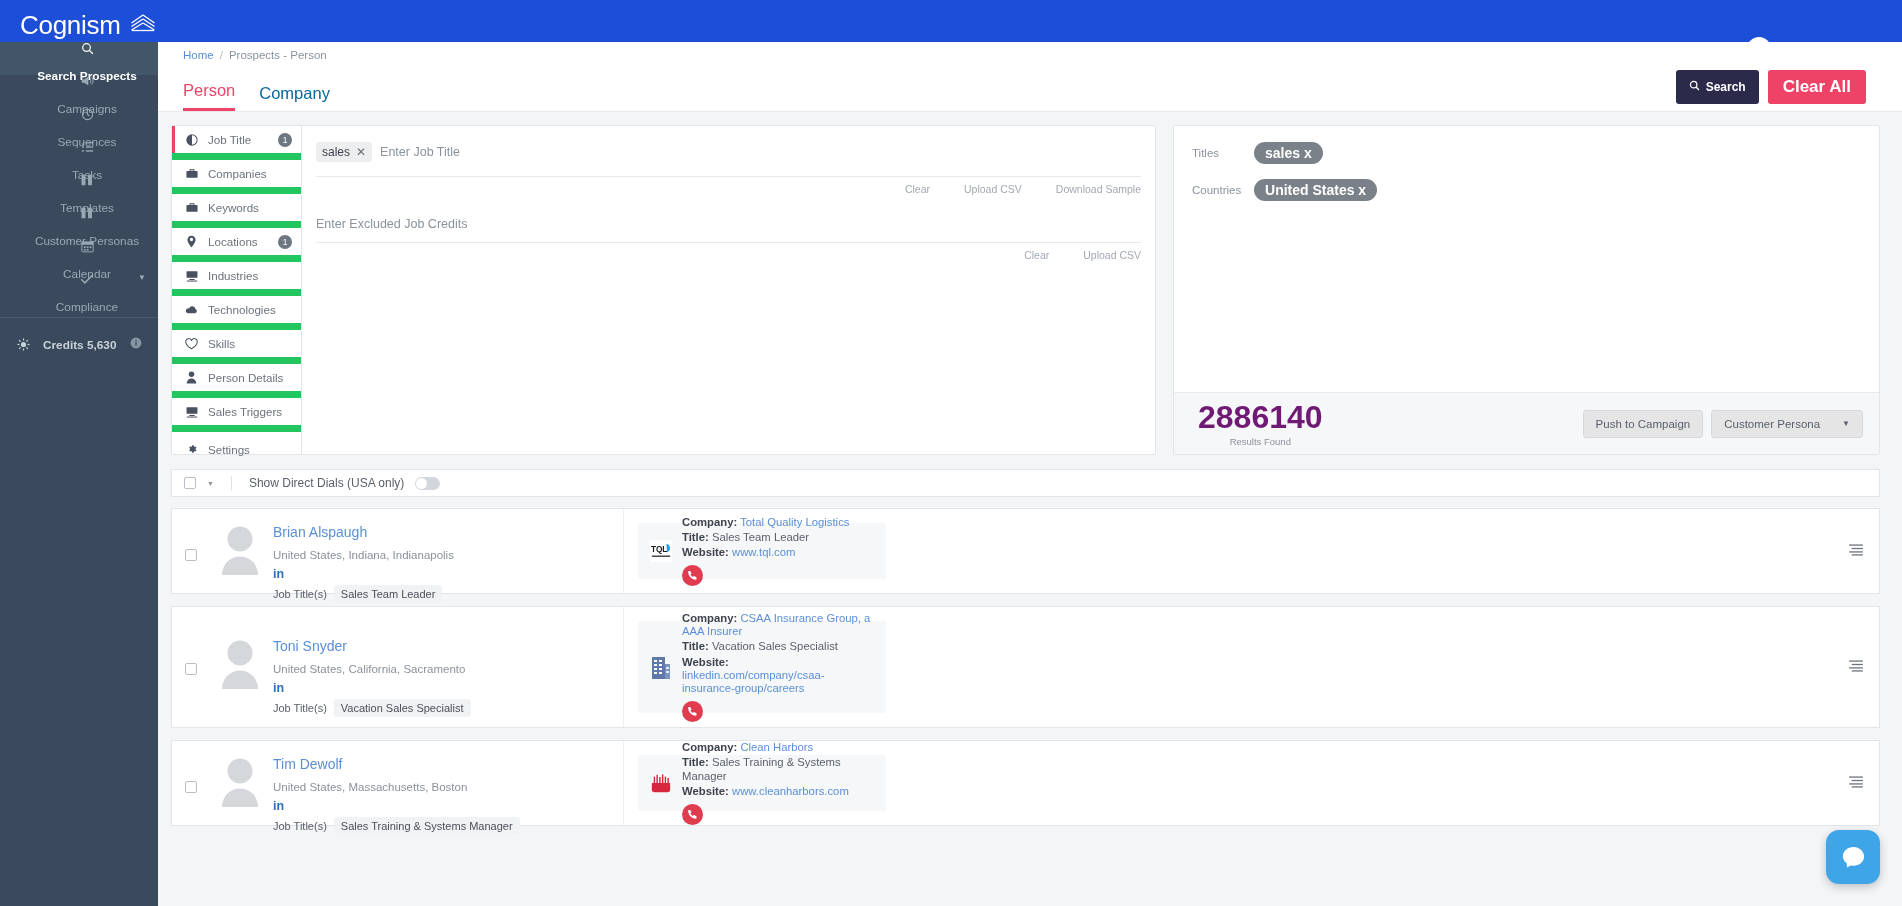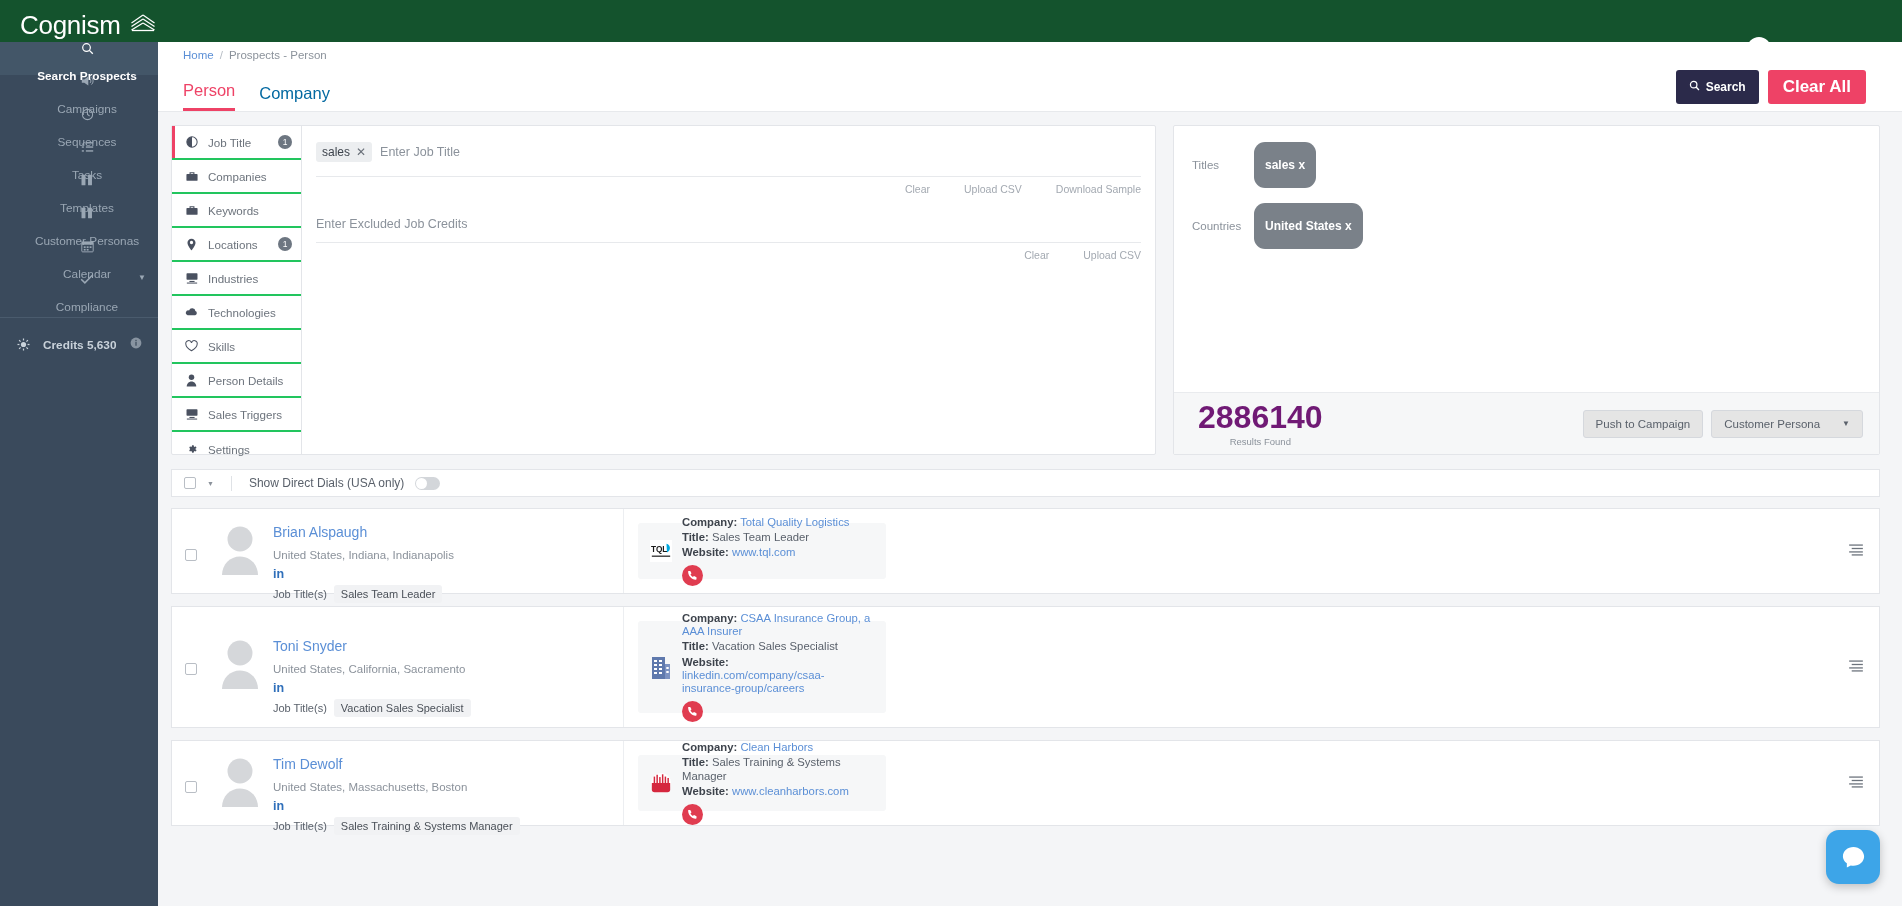--- a/index.html
+++ b/index.html
@@ -7,21 +7,21 @@
     width: 1902px; height: 906px;
     font-family: "Liberation Sans", sans-serif;
     background: #ffffff;
     overflow: hidden;
   }
   .app { position: relative; width: 1902px; height: 906px; }
 
   
   .topbar {
     position: absolute; left: 0; top: 0; width: 1902px; height: 50px;
-    background: #14532d; display: flex; 
+    background: #1d4ed8; display: flex; 
   }
   .brand {
     display: flex; align-items: center; gap: 9px;
     padding-left: 20px; color: #fff;
   }
   .brand-text { font-size: 26px; letter-spacing: -0.3px; font-weight: 400; }
   .brand-mark { display: block; }
   .topbar-right {
     margin-left: auto; display: flex; align-items: center; gap: 14px;
     padding-right: 16px;
@@ -100,21 +100,21 @@
     display: flex; gap: 17px; padding: 13px 22px 0 13px;
   }
   .filter-card {
     background: #fff; border: 1px solid #e3e5e9; border-radius: 2px;
     display: flex; width: 992px; height: 330px;
   }
   .filter-tabs { width: 130px; border-right: 1px solid #e3e5e9; }
   .ftab {
     display: flex; align-items: center; height: 34px; gap: 10px;
     padding-left: 13px; font-size: 11.6px; color: #6c737c;
-    border-bottom: 2px solid #22c55e; cursor: pointer; position: relative;
+    border-bottom: 7px solid #22c55e; cursor: pointer; position: relative;
   }
   .ftab:last-child { border-bottom: none; }
   .ftab .ico { width: 13px; display: flex; justify-content: center; flex: 0 0 13px; color: #4a5160; }
   .ftab.active::before {
     content: ""; position: absolute; left: 0; top: 0; bottom: 0;
     width: 3px; background: #ee4266;
   }
   .ftab-badge {
     position: absolute; right: 9px; width: 14px; height: 14px;
     border-radius: 50%; background: #6d7681; color: #fff;
@@ -141,21 +141,21 @@
   
   .summary-card {
     background: #fff; border: 1px solid #e3e5e9; border-radius: 2px;
     width: 712px; height: 330px; display: flex; flex-direction: column;
   }
   .summary-top { flex: 1; padding: 16px 0 0 18px; }
   .sum-row { display: flex; align-items: center; margin-bottom: 15px; }
   .sum-label { width: 62px; font-size: 11.5px; color: #8b929b; }
   .pill {
     background: #7a8189; color: #fff; border-radius: 11px;
-    padding: 16px 11px; font-size: 12px; font-weight: 700; cursor: pointer;
+    padding: 3px 11px; font-size: 14px; font-weight: 700; cursor: pointer;
   }
   .summary-foot {
     height: 62px; background: #f6f7f8; border-top: 1px solid #e9ebee;
     display: flex; align-items: center; padding: 0 16px 0 24px;
   }
   .res-num { font-size: 32px; font-weight: 700; color: #701a75; line-height: 1; }
   .res-cap { font-size: 9.5px; color: #8b929b; text-align: center; margin-top: 3px; }
   .foot-actions { margin-left: auto; display: flex; gap: 8px; }
   .btn-outline {
     background: #e5e5e5; border: 1px solid #d5d8dd; border-radius: 3px;

